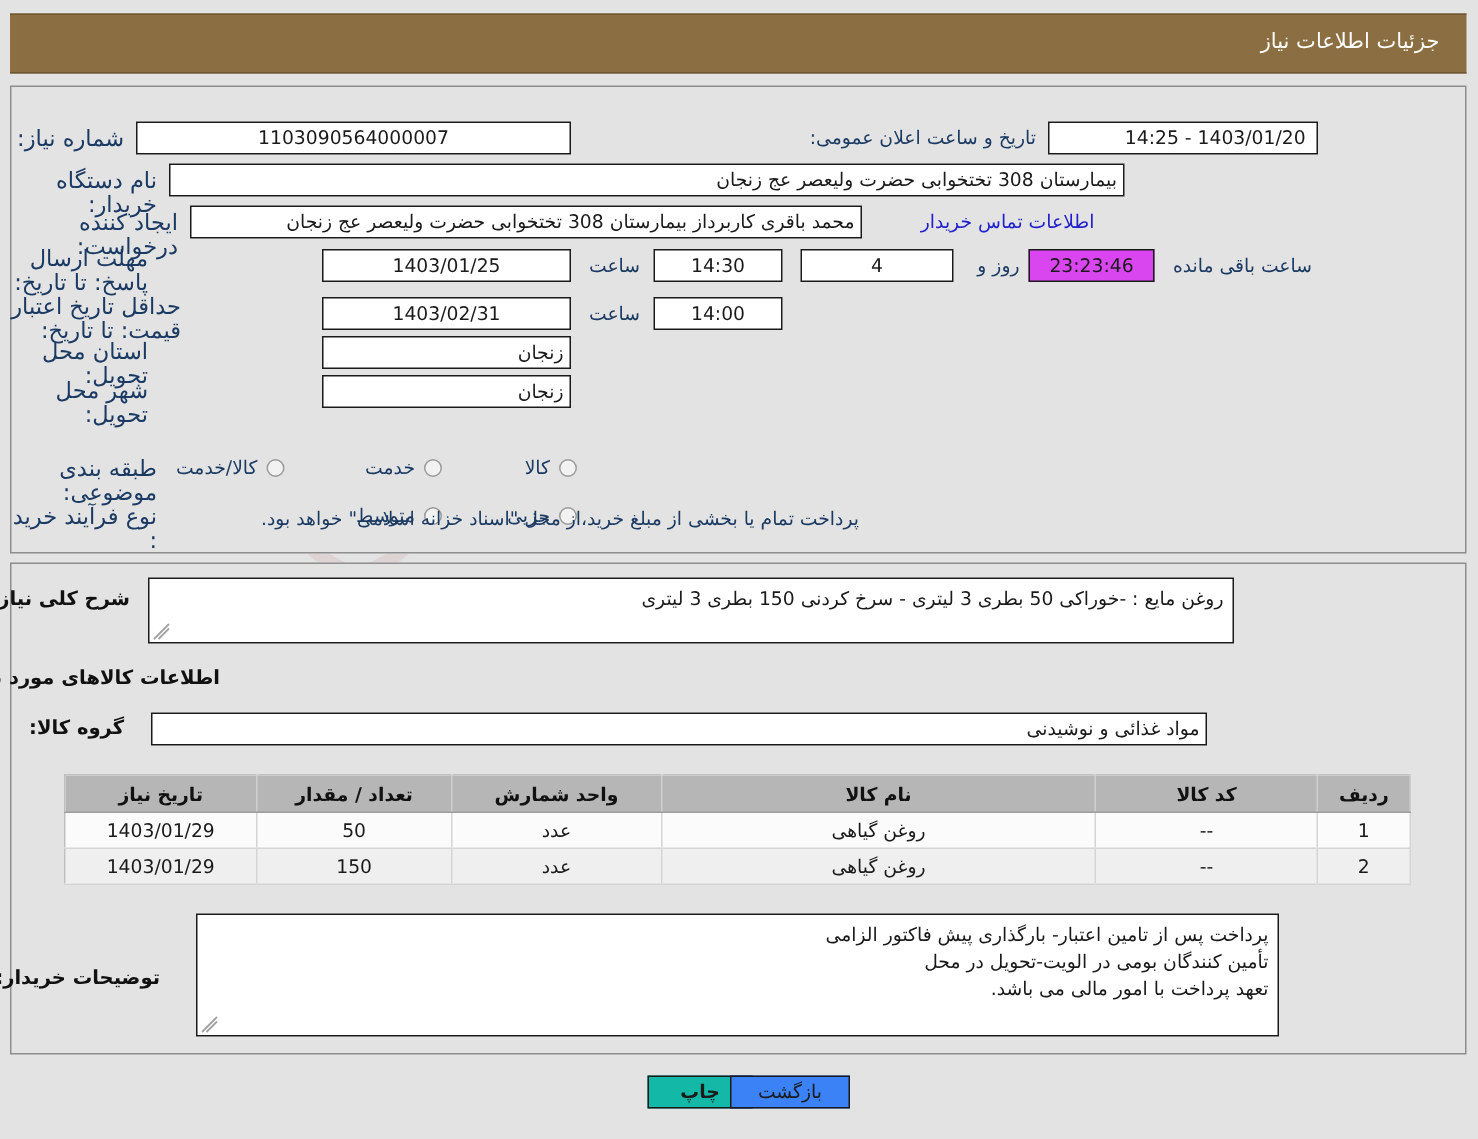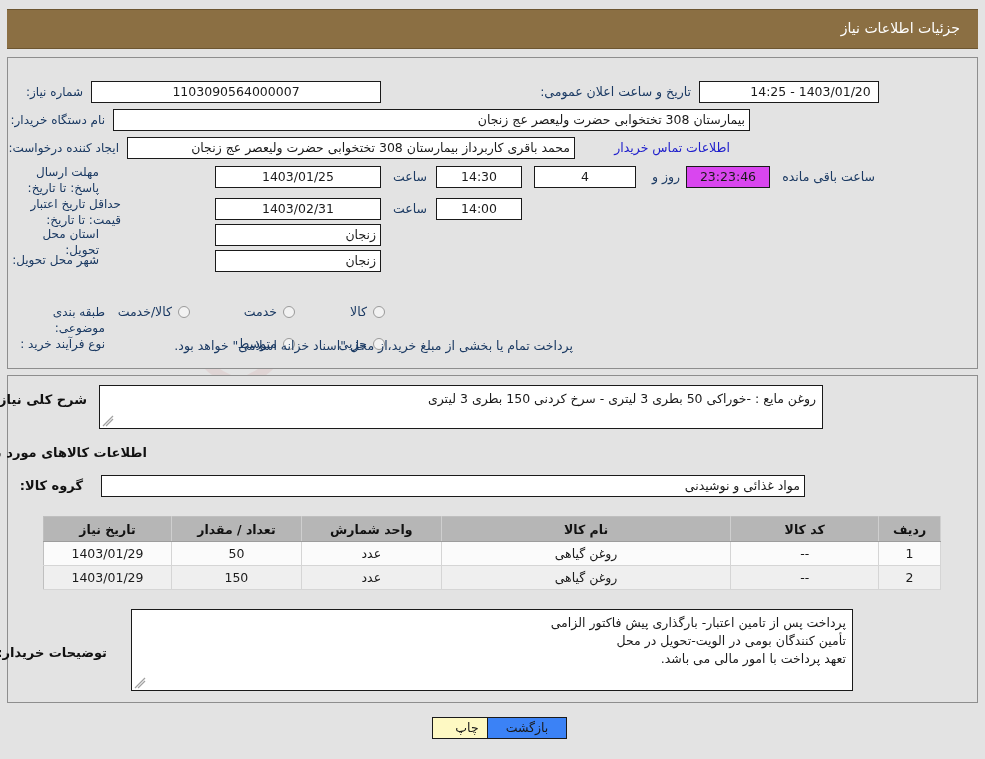--- a/index.html
+++ b/index.html
@@ -73,21 +73,21 @@
     box-sizing: border-box;
     z-index: 8;
   }
   #panel-top    { left: 7px;  top: 57px;  width: 971px; height: 312px; }
   #panel-bottom { left: 7px;  top: 375px; width: 971px; height: 328px; }
 
   
   .lbl {
     position: absolute;
     color: #1b3a63;
-    font-size: 12px;
+    font-size: 15px;
     line-height: 16px;
     text-align: right;
     white-space: pre-line;
     z-index: 12;
   }
   .lbl-b {
     position: absolute;
     color: #111111;
     font-size: 13px;
     font-weight: bold;
@@ -222,21 +222,21 @@
     border: 1px solid #1a1a1a;
     box-sizing: border-box;
     height: 22px;
     line-height: 20px;
     text-align: center;
     font-size: 12.5px;
     color: #1a1a1a;
     cursor: pointer;
     z-index: 12;
   }
-  #btn-print  { background: #fef9c3; }
+  #btn-print  { background: #14b8a6; font-weight: bold; }
   #btn-back   { background: #3b82f6; }
 </style>
 </head>
 <body>
 
 <div id="page">
 
   <div class="watermark">
     <svg class="wm-shield" viewBox="0 0 100 120">
       <path d="M50 3 L95 20 V62 C95 92 74 110 50 117 C26 110 5 92 5 62 V20 Z" fill="none" stroke="#d9b3b3" stroke-width="9"></path>

